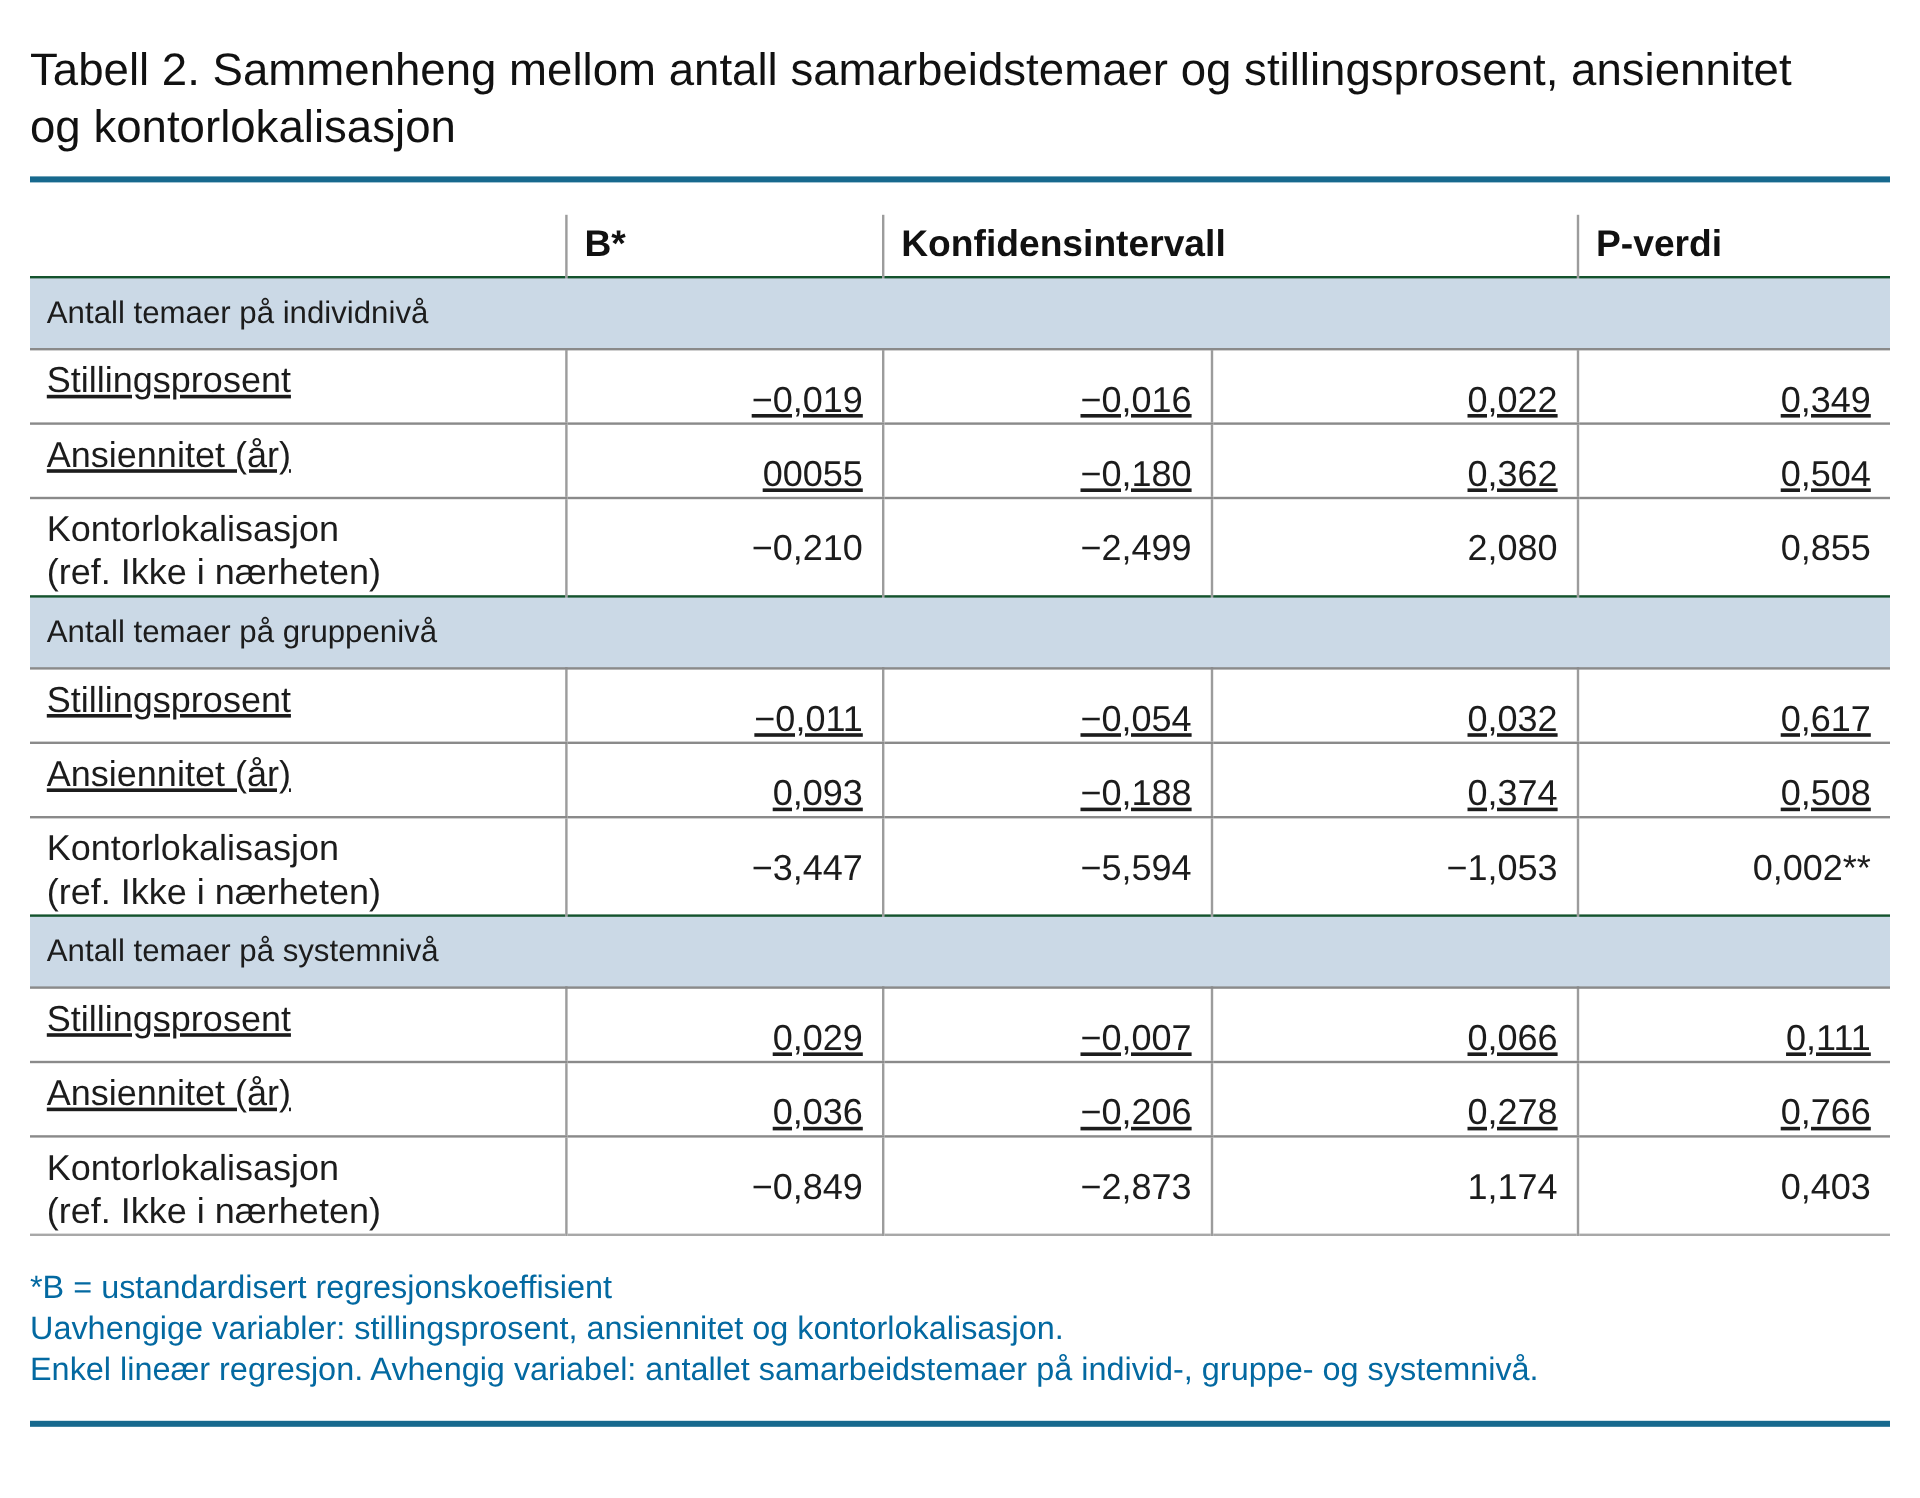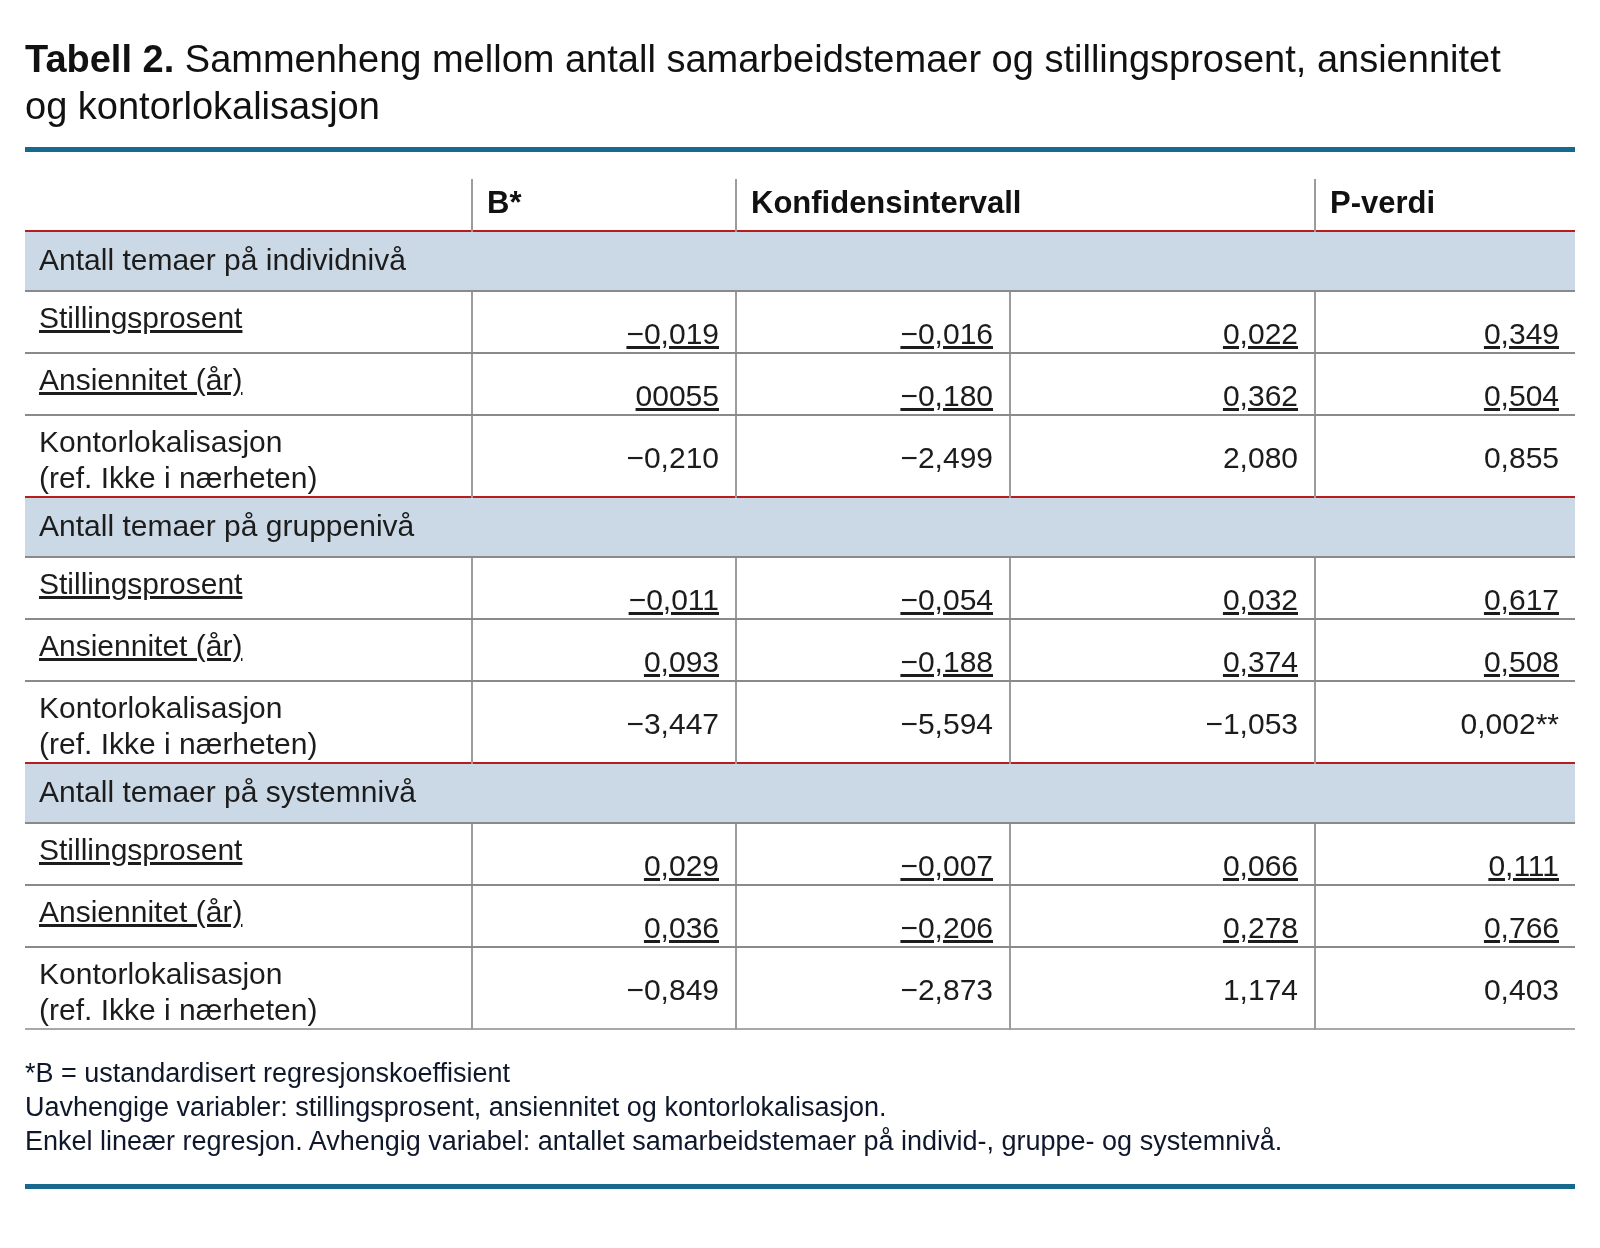--- a/index.html
+++ b/index.html
@@ -19,21 +19,21 @@
     padding: 36px 25px 0 25px;
   }
   h1.title {
     margin: 0;
     font-size: 38px;
     line-height: 47px;
     font-weight: 400;
     color: #111111;
     max-width: 1520px;
   }
-  h1.title .tlabel { font-weight: 700; }
+  h1.title .tlabel { font-weight: 400; }
   .rule-top {
     margin-top: 17px;
     height: 5px;
     background: #17698e;
     width: 1550px;
   }
   table.reg {
     margin-top: 27px;
     width: 1550px;
     border-collapse: collapse;
@@ -53,23 +53,23 @@
     text-align: left;
     vertical-align: bottom;
     padding: 0 0 9px 14px;
     color: #111111;
   }
   thead th.vdiv { border-left: 2px solid #9c9c9c; }
 
   tr.band { height: 60px; }
   tr.band td {
     background: #cbd9e6;
-    border-top: 2px solid #b91c1c;
+    border-top: 2px solid #14532d;
     border-bottom: 2px solid #8a8a8a;
-    font-size: 30px;
+    font-size: 26px;
     vertical-align: middle;
     padding: 0 0 2px 14px;
   }
 
   tr.single { height: 54px; }
   tr.double { height: 73px; }
   tbody td {
     font-size: 30px;
     line-height: 36px;
     vertical-align: top;
@@ -77,21 +77,21 @@
   td.lab { text-align: left; padding: 8px 0 0 14px; }
   td.num { text-align: right; padding: 24px 16px 0 0; }
   tbody tr.mid td { border-bottom: 2px solid #8a8a8a; text-decoration: underline; }
   tbody td.vdiv { border-left: 2px solid #9c9c9c; }
   .sublabel { display: block; }
 
   .footnotes {
     margin-top: 26px;
     font-size: 27px;
     line-height: 34px;
-    color: #0f172a;
+    color: #0369a1;
     max-width: 1540px;
   }
   .rule-bottom {
     margin-top: 26px;
     height: 5px;
     background: #17698e;
     width: 1550px;
   }
 </style>
 </head>

